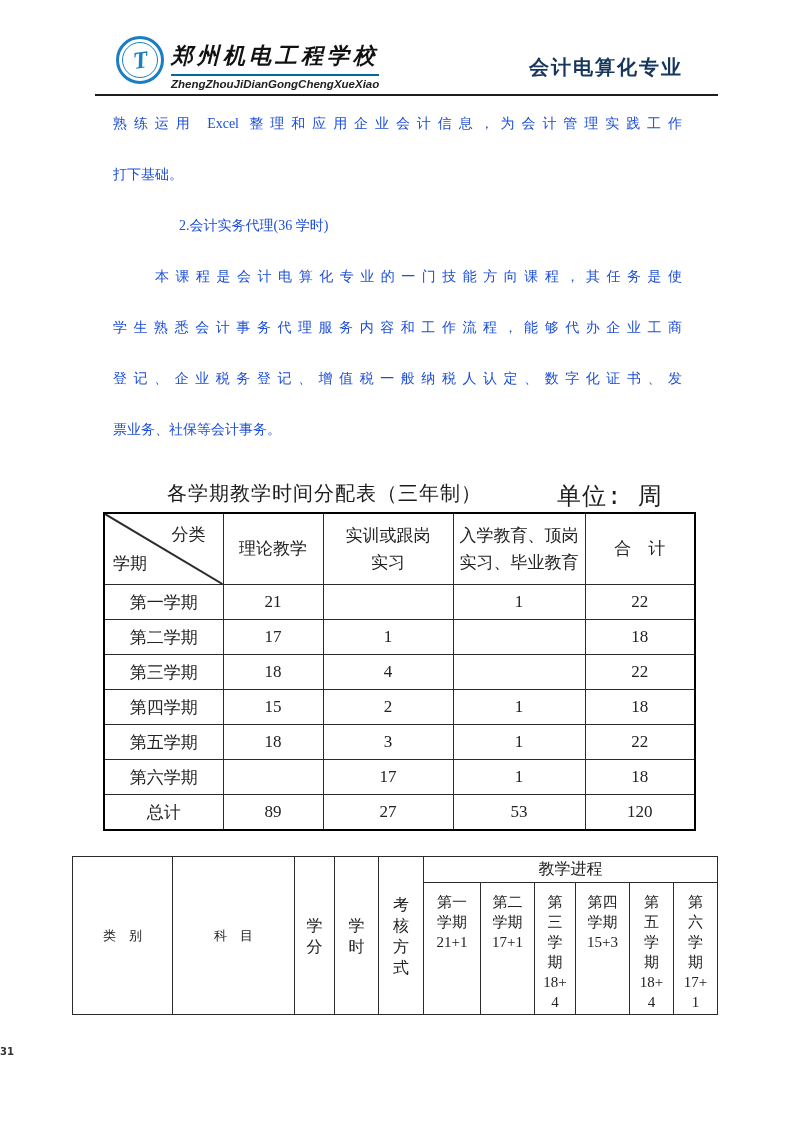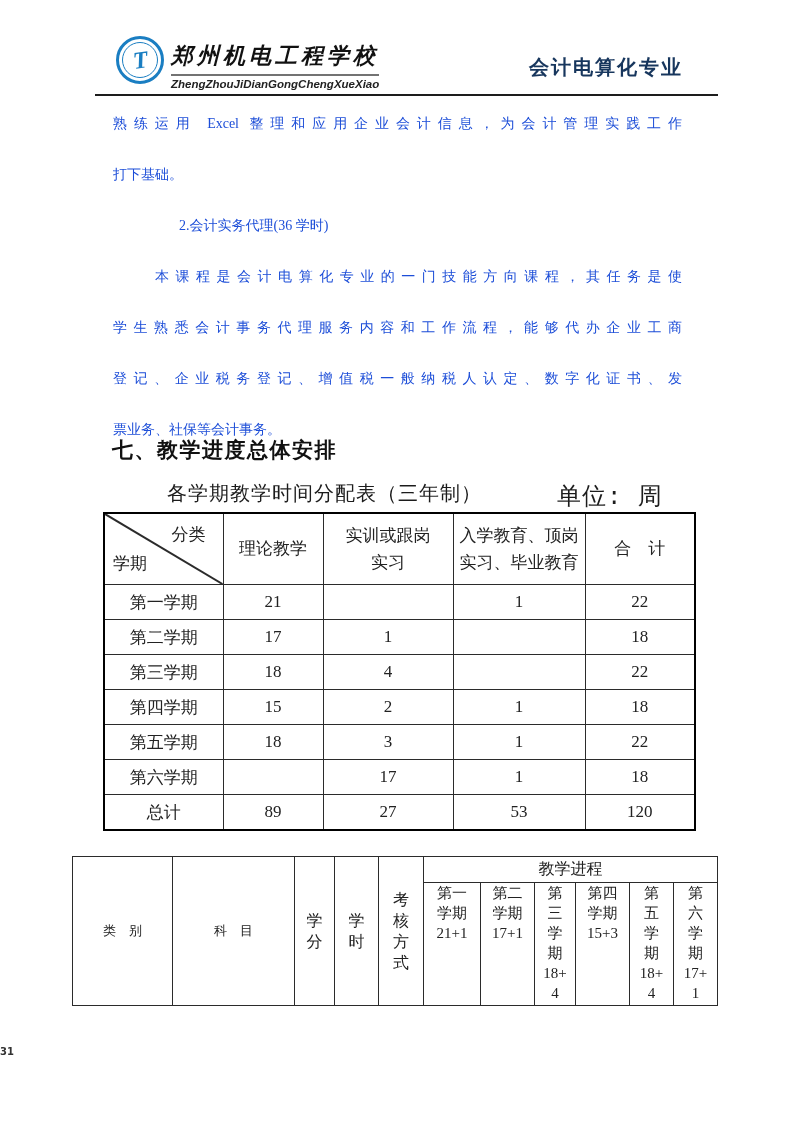--- a/index.html
+++ b/index.html
@@ -19,21 +19,21 @@
     border-radius:50%; border:1px solid #1a7ec2;
     display:flex; align-items:center; justify-content:center;
   }
   .logo-glyph {
     font-family:"Liberation Serif",serif; font-style:italic; font-weight:bold;
     font-size:24px; color:#1a7ec2; transform:rotate(-8deg); line-height:1;
   }
   .school-block { position:absolute; left:171px; top:41px; }
   .school-name {
     font-weight:bold; font-style:italic; font-size:22px; letter-spacing:4px;
-    color:#111; padding-bottom:3px; border-bottom:2px solid #737373; white-space:nowrap;
+    color:#111; padding-bottom:3px; border-bottom:2px solid #0369a1; white-space:nowrap;
   }
   .school-pinyin {
     font-family:"Liberation Sans","DejaVu Sans",sans-serif;
     font-weight:bold; font-style:italic; font-size:11.5px; color:#222; margin-top:2px;
   }
   .major-title {
     position:absolute; left:529px; top:54px; color:#17365d; font-weight:bold;
     font-size:20px; letter-spacing:2px; white-space:nowrap;
   }
   .header-rule {
@@ -72,21 +72,21 @@
   .corner-cell svg { position:absolute; left:0; top:0; width:100%; height:100%; display:block; }
   .corner-top  { position:absolute; top:7px; right:17px; font-size:17px; }
   .corner-bottom { position:absolute; bottom:7px; left:8px; font-size:17px; }
 
   
   .table2 { position:absolute; left:72px; top:856px; width:645px; font-size:16px; border:1.5px solid #2b2b2b; }
   .table2 .r1 td { height:25px; }
   .table2 .r2 td { height:122px; }
   .table2 .bigcell { font-size:13px; }
   .table2 .vstack { white-space:pre-line; line-height:21px; font-size:16px; }
-  .table2 .sem { white-space:pre-line; vertical-align:top; padding-top:0; line-height:20px; font-size:15px; }
+  .table2 .sem { white-space:pre-line; vertical-align:top; padding-top:9px; line-height:20px; font-size:15px; }
 
   
   .page-num {
     position:absolute; left:0; right:0; top:1046px; text-align:left;
     font-family:"DejaVu Sans","Liberation Sans",sans-serif; font-weight:600;
     font-size:10px; color:#333;
   }
 </style>
 </head>
 <body>
@@ -108,21 +108,20 @@
   <div class="body-text">
     <div class="bline just">熟练运用 Excel 整理和应用企业会计信息，为会计管理实践工作</div>
     <div class="bline">打下基础。</div>
     <div class="bline i1">2.会计实务代理(36 学时)</div>
     <div class="bline just i2">本课程是会计电算化专业的一门技能方向课程，其任务是使</div>
     <div class="bline just">学生熟悉会计事务代理服务内容和工作流程，能够代办企业工商</div>
     <div class="bline just">登记、企业税务登记、增值税一般纳税人认定、数字化证书、发</div>
     <div class="bline">票业务、社保等会计事务。</div>
   </div>
 
-  <div class="section-heading">七、教学进度总体安排</div>
   <div class="table-caption">各学期教学时间分配表（三年制）</div>
   <div class="unit-label">单位: 周</div>
 
   <table class="table1">
     <colgroup>
       <col style="width:119px">
         <col style="width:100px">
         <col style="width:130px">
       <col style="width:132px">
         <col style="width:110px">

